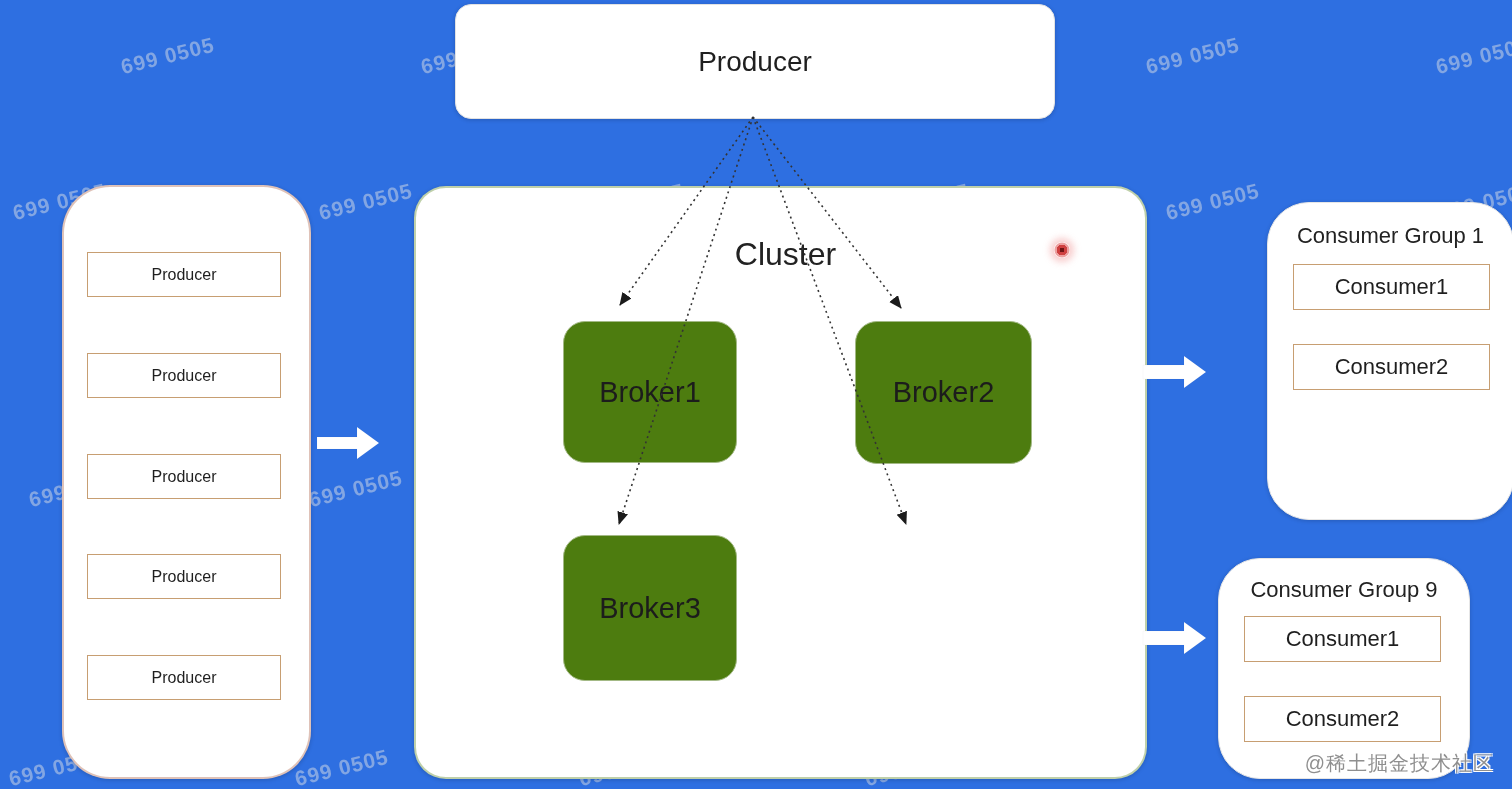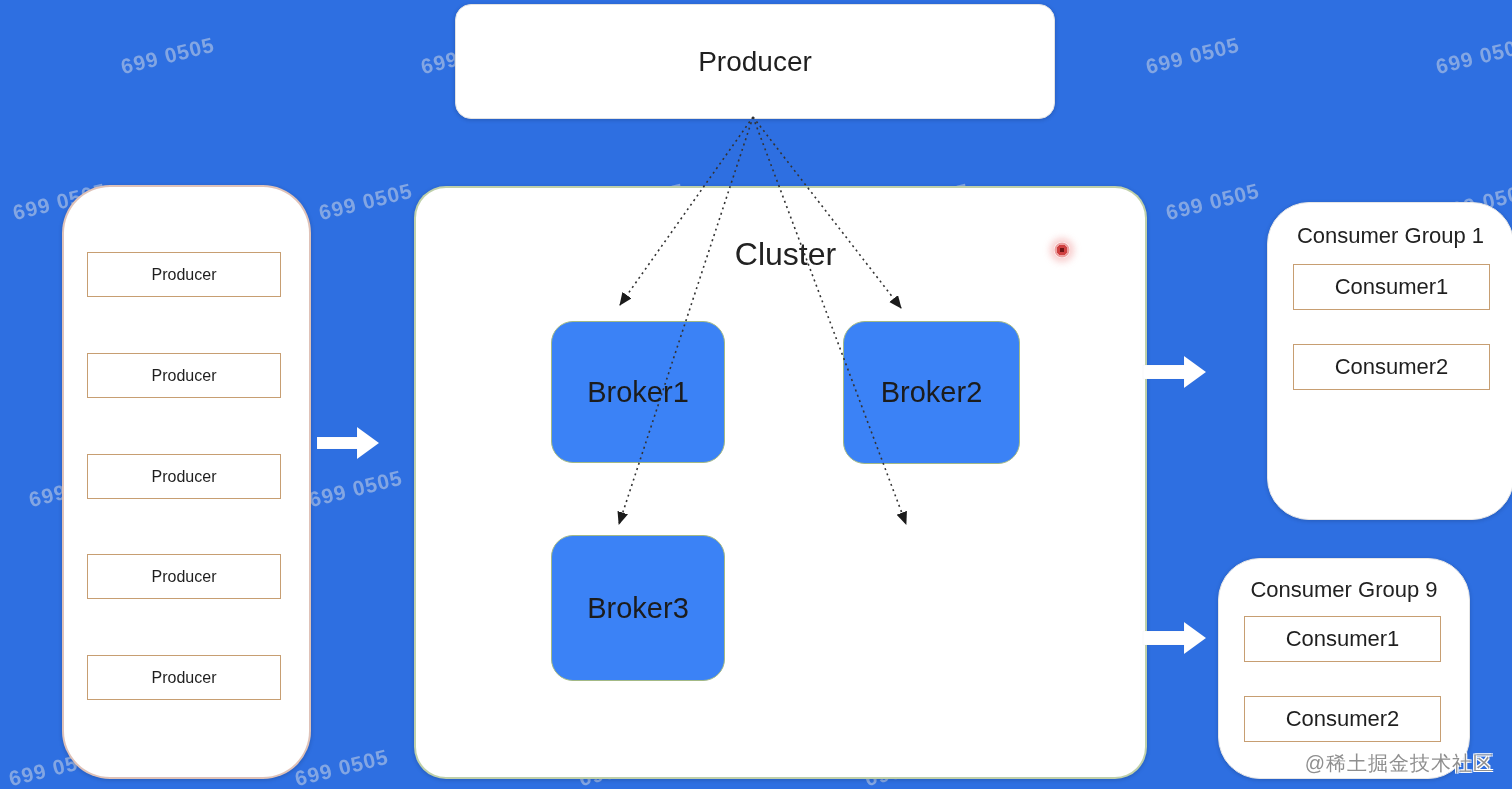--- a/index.html
+++ b/index.html
@@ -52,23 +52,23 @@
   .cluster-title{
     position:absolute;left:10px;right:0;top:48px;text-align:center;
     font-size:32px;color:#222;
   }
   .red-dot{
     position:absolute;left:638px;top:54px;width:16px;height:16px;border-radius:50%;
     background:radial-gradient(circle at 50% 50%, #6f1414 0 2.5px, #cf4040 2.5px 5.5px, #eda0a0 5.5px 7px, rgba(242,160,160,0) 8px);
     box-shadow:0 0 7px 4px rgba(238,130,130,.4);
   }
   .broker{
-    position:absolute;background:#3b82f6;border:1.5px solid var(--broker-box-border);
+    position:absolute;background:#4d7c0f;border:1.5px solid var(--broker-box-border);
     border-radius:22px;display:flex;align-items:center;justify-content:center;
-    font-size:29px;color:#1c1c1c;
+    font-size:29px;color:#1c1c1c;margin-left:12px;
   }
   .b1{left:135px;top:133px;width:172px;height:140px;}
   .b2{left:427px;top:133px;width:175px;height:141px;}
   .b3{left:135px;top:347px;width:172px;height:144px;}
   .b4{left:438px;top:351px;width:167px;height:141px;}
   
   .cgroup{
     position:absolute;background:#fff;border:1px solid #e6e6e6;border-radius:42px;
     box-shadow:0 1px 4px rgba(0,0,0,.18);
   }

